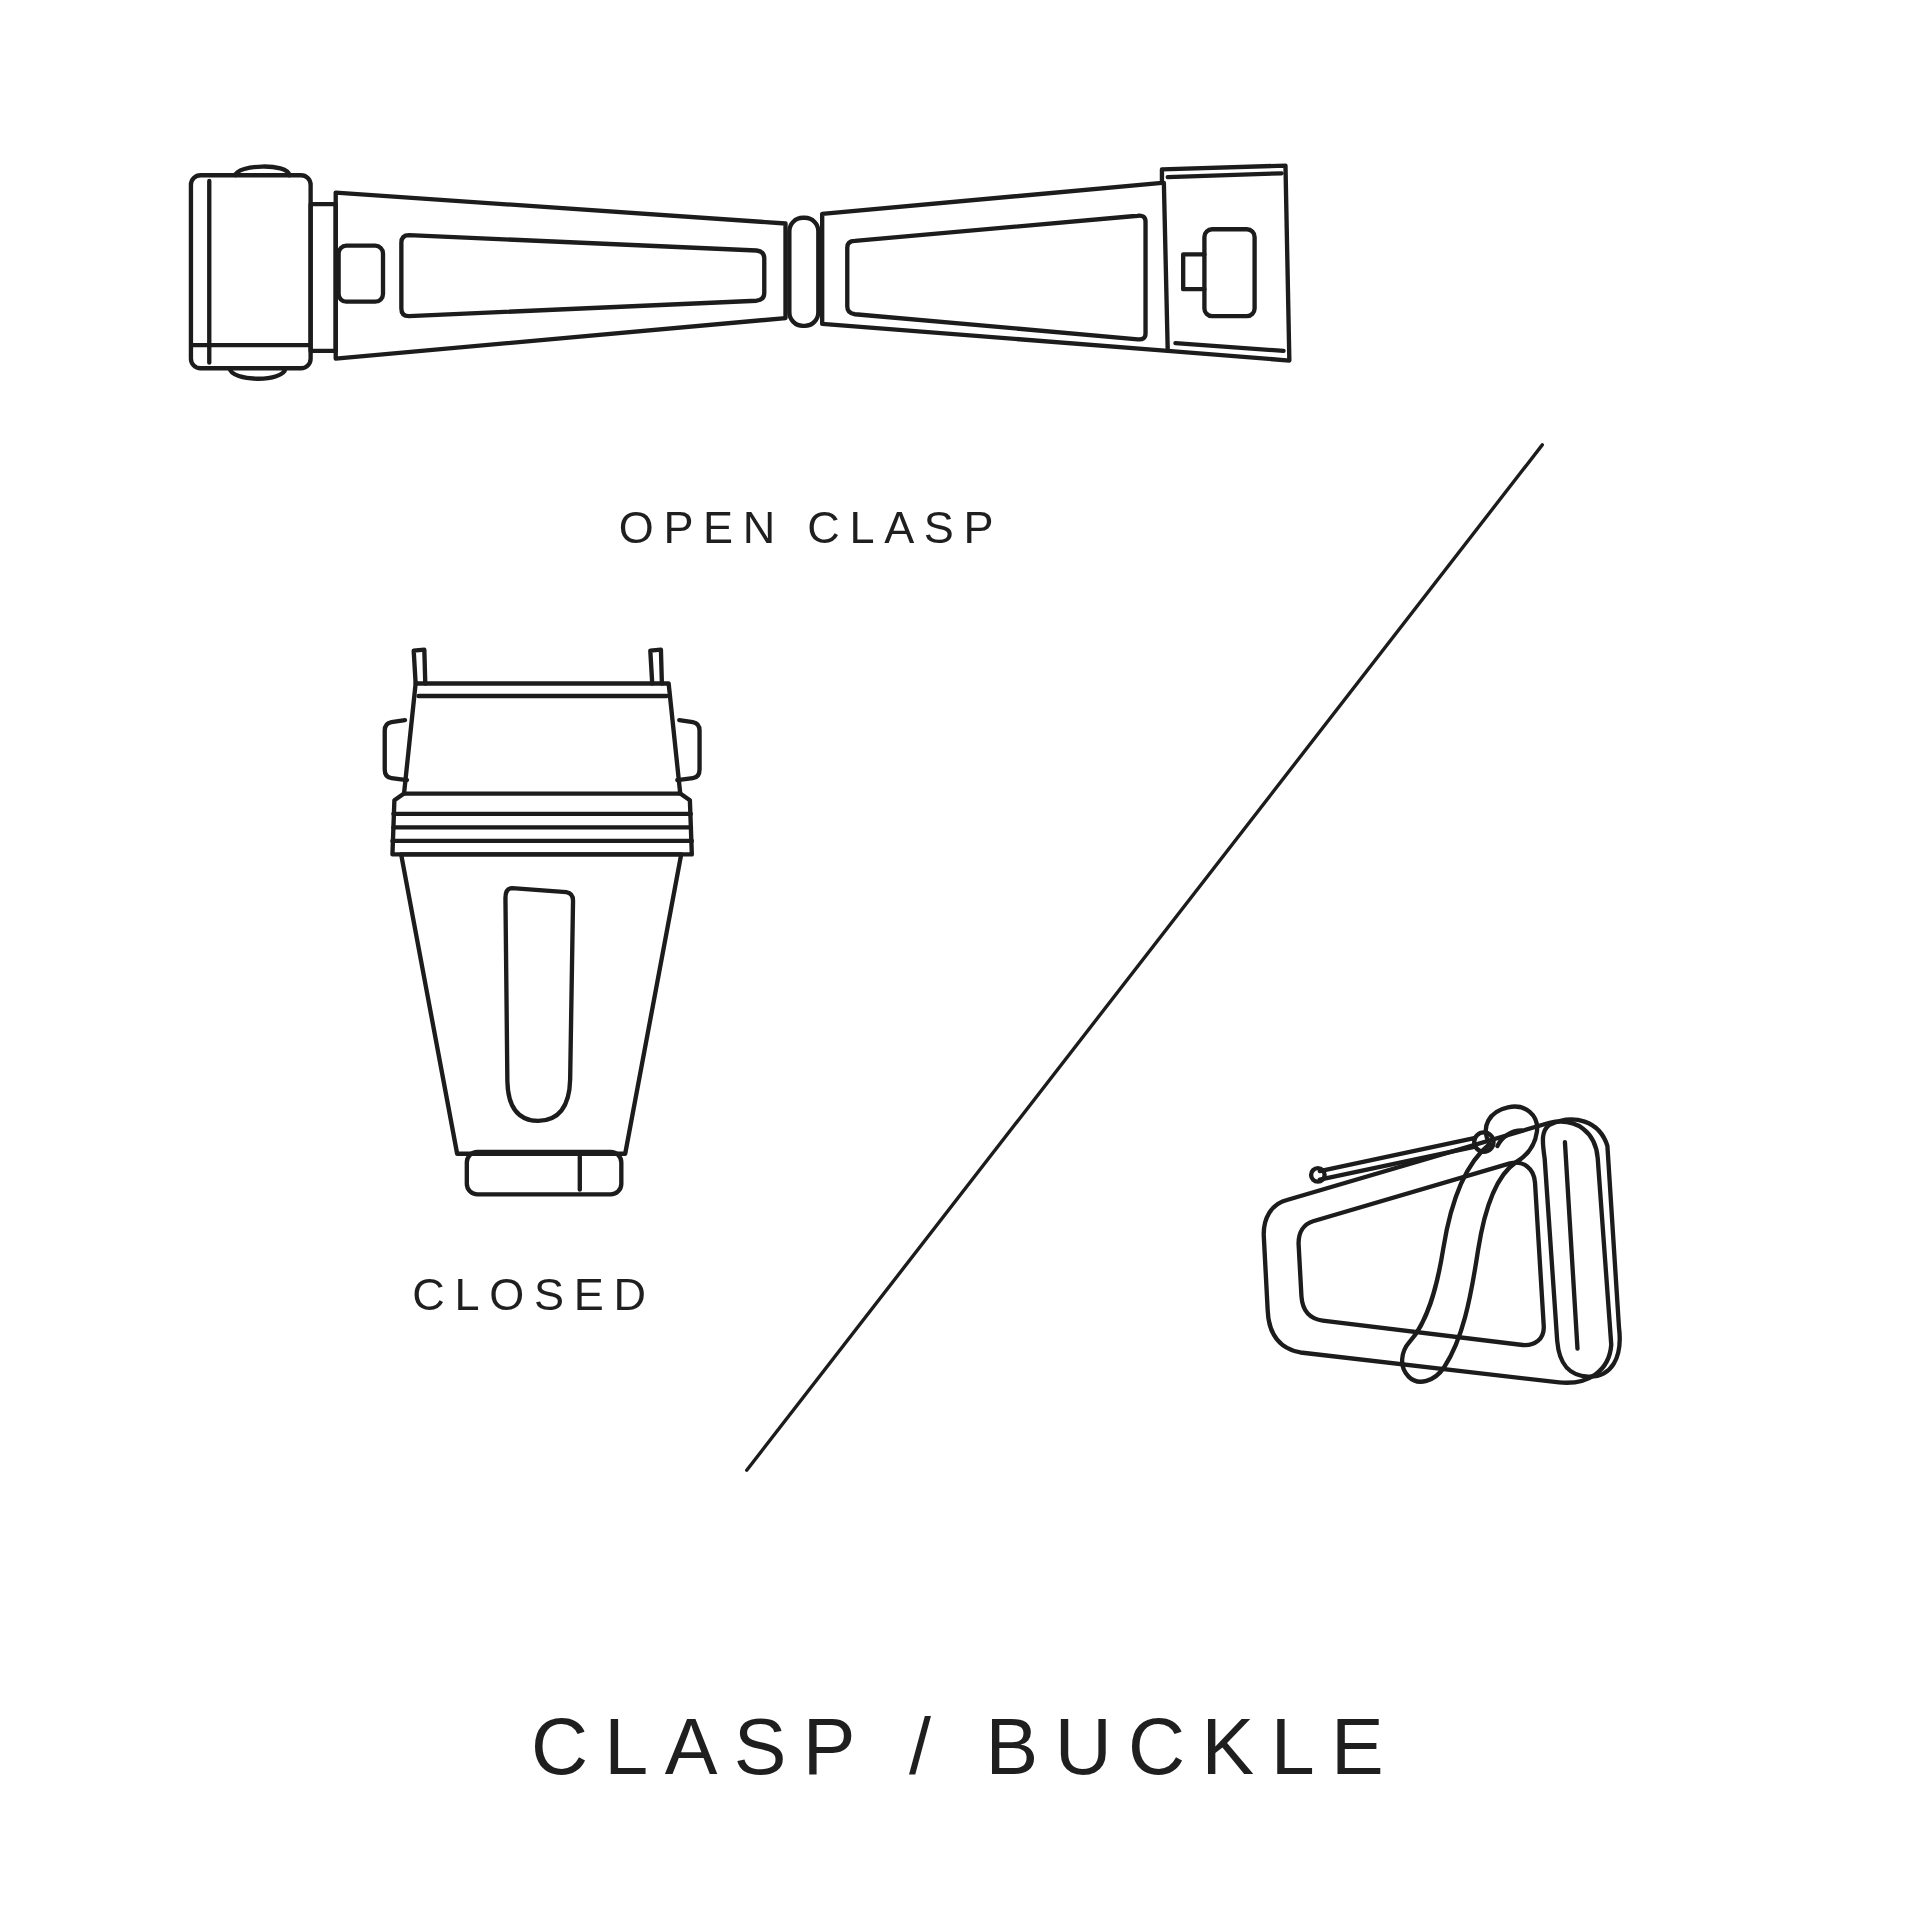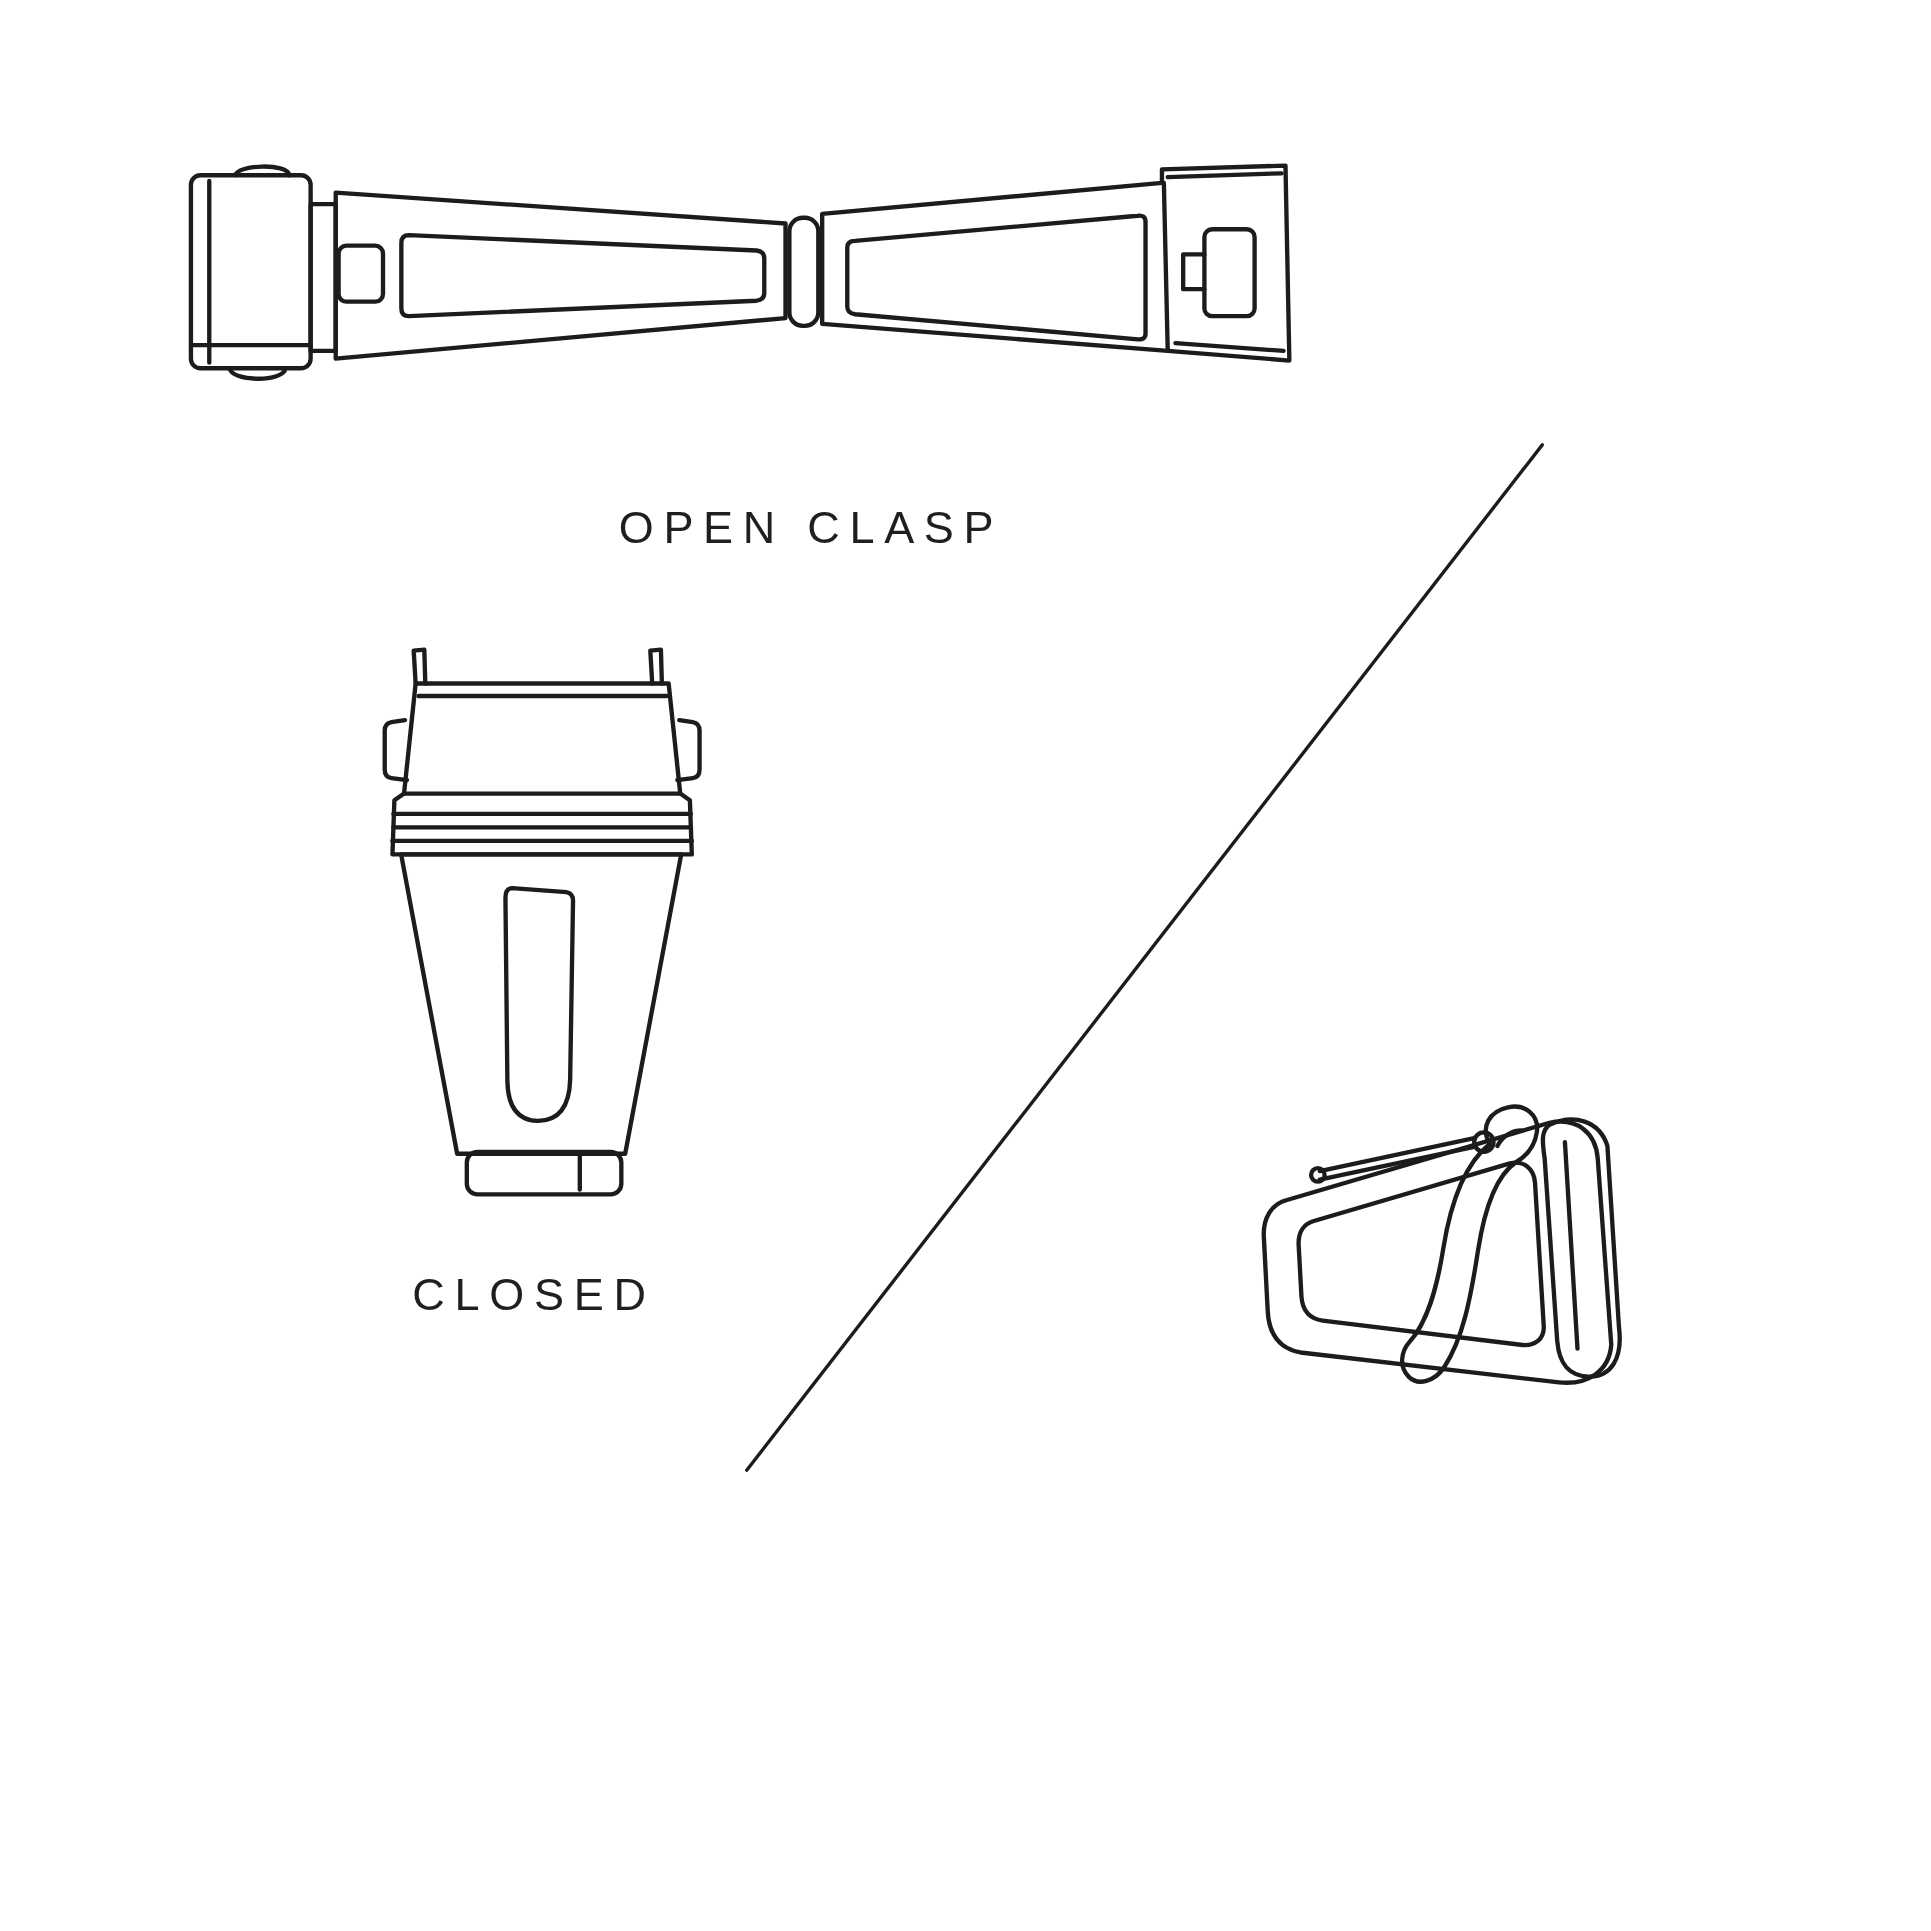--- a/index.html
+++ b/index.html
@@ -122,15 +122,16 @@
         <line x1="92" y1="97" x2="252" y2="63"></line>
         <circle cx="90" cy="92" r="7"></circle>
         <circle cx="262" cy="58" r="10"></circle>
 
         <path d="M268,60 C258,42 268,26 287,22 C305,18 319,30 317,47 C315,62 307,72 295,79 C276,92 263,125 256,170 C248,222 240,262 221,291 C211,306 194,311 184,301 C174,291 176,275 185,265 C203,245 213,212 220,168 C228,118 243,80 268,60 Z"></path>
         <path d="M276,62 C281,52 291,46 301,46"></path>
       </g>
     </svg>
   </div>
 
+  <div class="title">CLASP / BUCKLE</div>
 
 </div>
 
 
 </body></html>

